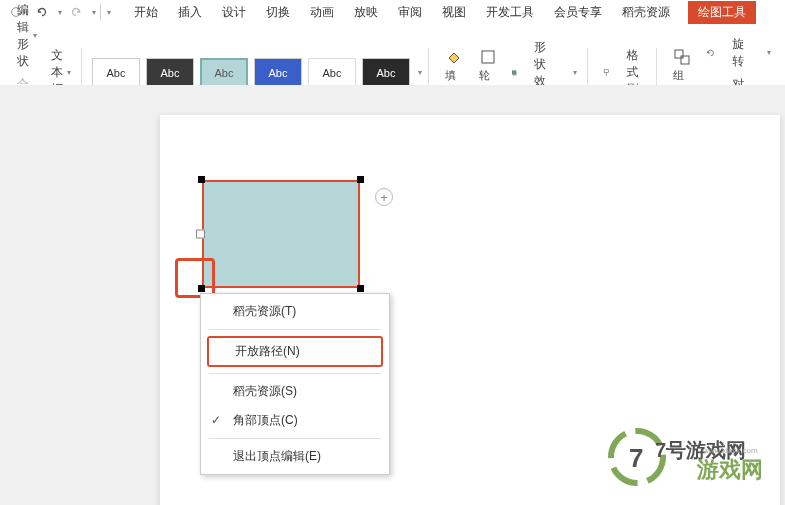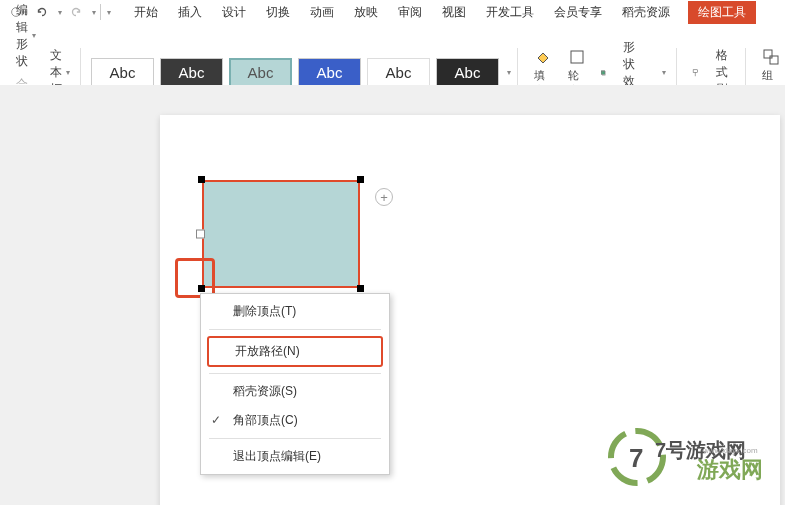--- a/index.html
+++ b/index.html
@@ -15,21 +15,21 @@
 .menu-tab.context { background: #d84a2b; color: #fff; margin-left: 8px; }
 
 .ribbon { height: 56px; border-bottom: 7px solid #22c55e; display: flex; align-items: center; padding: 0 4px; gap: 4px; background: #fff; margin-top: 24px; }
 .ribbon-group { display: flex; align-items: center; gap: 4px; padding: 0 6px; border-right: 1px solid #e0e0e0; height: 100%; }
 .ribbon-item { display: flex; align-items: center; gap: 2px; font-size: 12px; color: #444; cursor: pointer; padding: 2px 4px; }
 .ribbon-item.disabled { color: #aaa; }
 .ribbon-stack { display: flex; flex-direction: column; gap: 2px; }
 .dd { font-size: 8px; color: #888; margin-left: 2px; }
 
 .style-row { display: flex; gap: 6px; align-items: center; }
-.style-box { width: 63px; height: 30px; border: 1px solid #ccc; display: flex; align-items: center; justify-content: center; font-size: 15px; cursor: pointer; text-align: center; }
+.style-box { width: 48px; height: 30px; border: 1px solid #ccc; display: flex; align-items: center; justify-content: center; font-size: 11px; cursor: pointer; text-align: center; }
 .sb1 { background: #fff; color: #333; }
 .sb2 { background: #3a3a3a; color: #fff; }
 .sb3 { background: #b5d6d6; color: #555; border: 2px solid #7ab0b0; }
 .sb4 { background: #3a5fc8; color: #fff; }
 .sb5 { background: #fff; color: #333; border-color: #ddd; }
 .sb6 { background: #2a2a2a; color: #fff; }
 
 .ribbon-btn { display: flex; flex-direction: column; align-items: center; gap: 2px; font-size: 11px; color: #444; cursor: pointer; padding: 2px 6px; }
 .ribbon-btn svg { width: 18px; height: 18px; }
 .rb-row { display: flex; flex-direction: row; align-items: center; gap: 16px; font-size: 12px; color: #444; cursor: pointer; padding: 2px 4px; }
@@ -214,21 +214,21 @@
   <div class="handle h-tl"></div>
   <div class="handle h-tr"></div>
   <div class="handle h-bl"></div>
   <div class="handle h-br"></div>
   <div class="h-ml"></div>
 </div>
 <div class="red-box"></div>
 <div class="plus-circle">+</div>
 
 <div class="ctx-menu">
-  <div class="ctx-item">删除顶点(T)</div>
+  <div class="ctx-item">稻壳资源(T)</div>
   <div class="ctx-sep"></div>
   <div class="ctx-item highlighted">开放路径(N)</div>
   <div class="ctx-sep"></div>
   <div class="ctx-item">稻壳资源(S)</div>
   <div class="ctx-item"><span class="ctx-check">✓</span><span>角部顶点(C)</span></div>
   <div class="ctx-sep"></div>
   <div class="ctx-item">退出顶点编辑(E)</div>
 </div>
 
 <div class="watermark">

